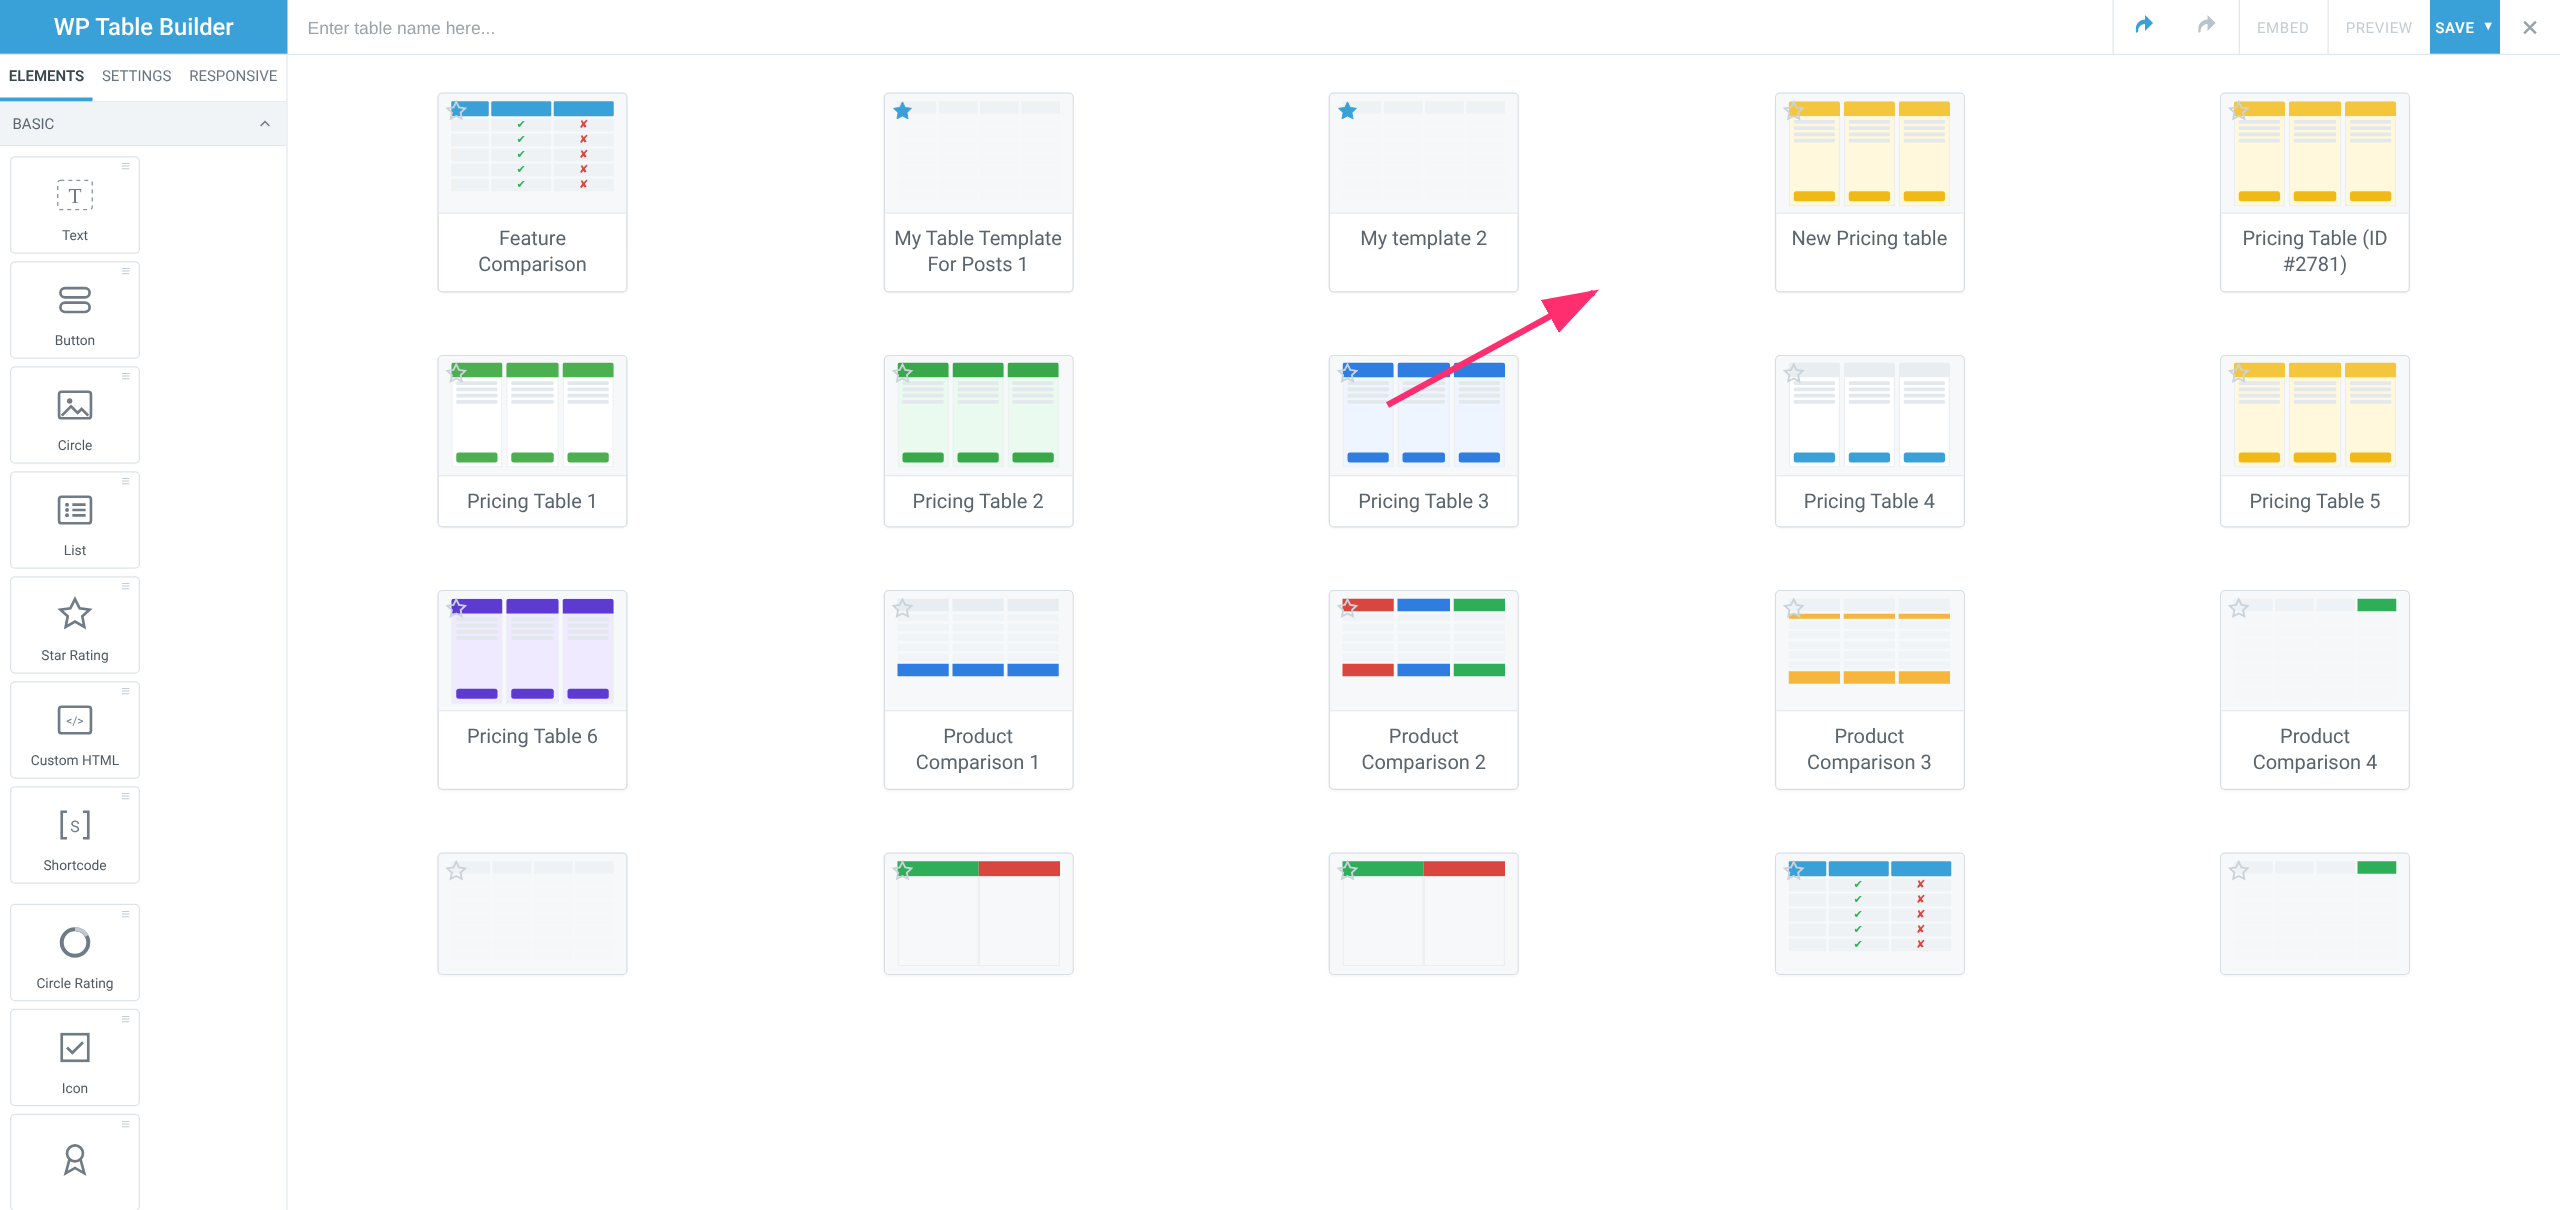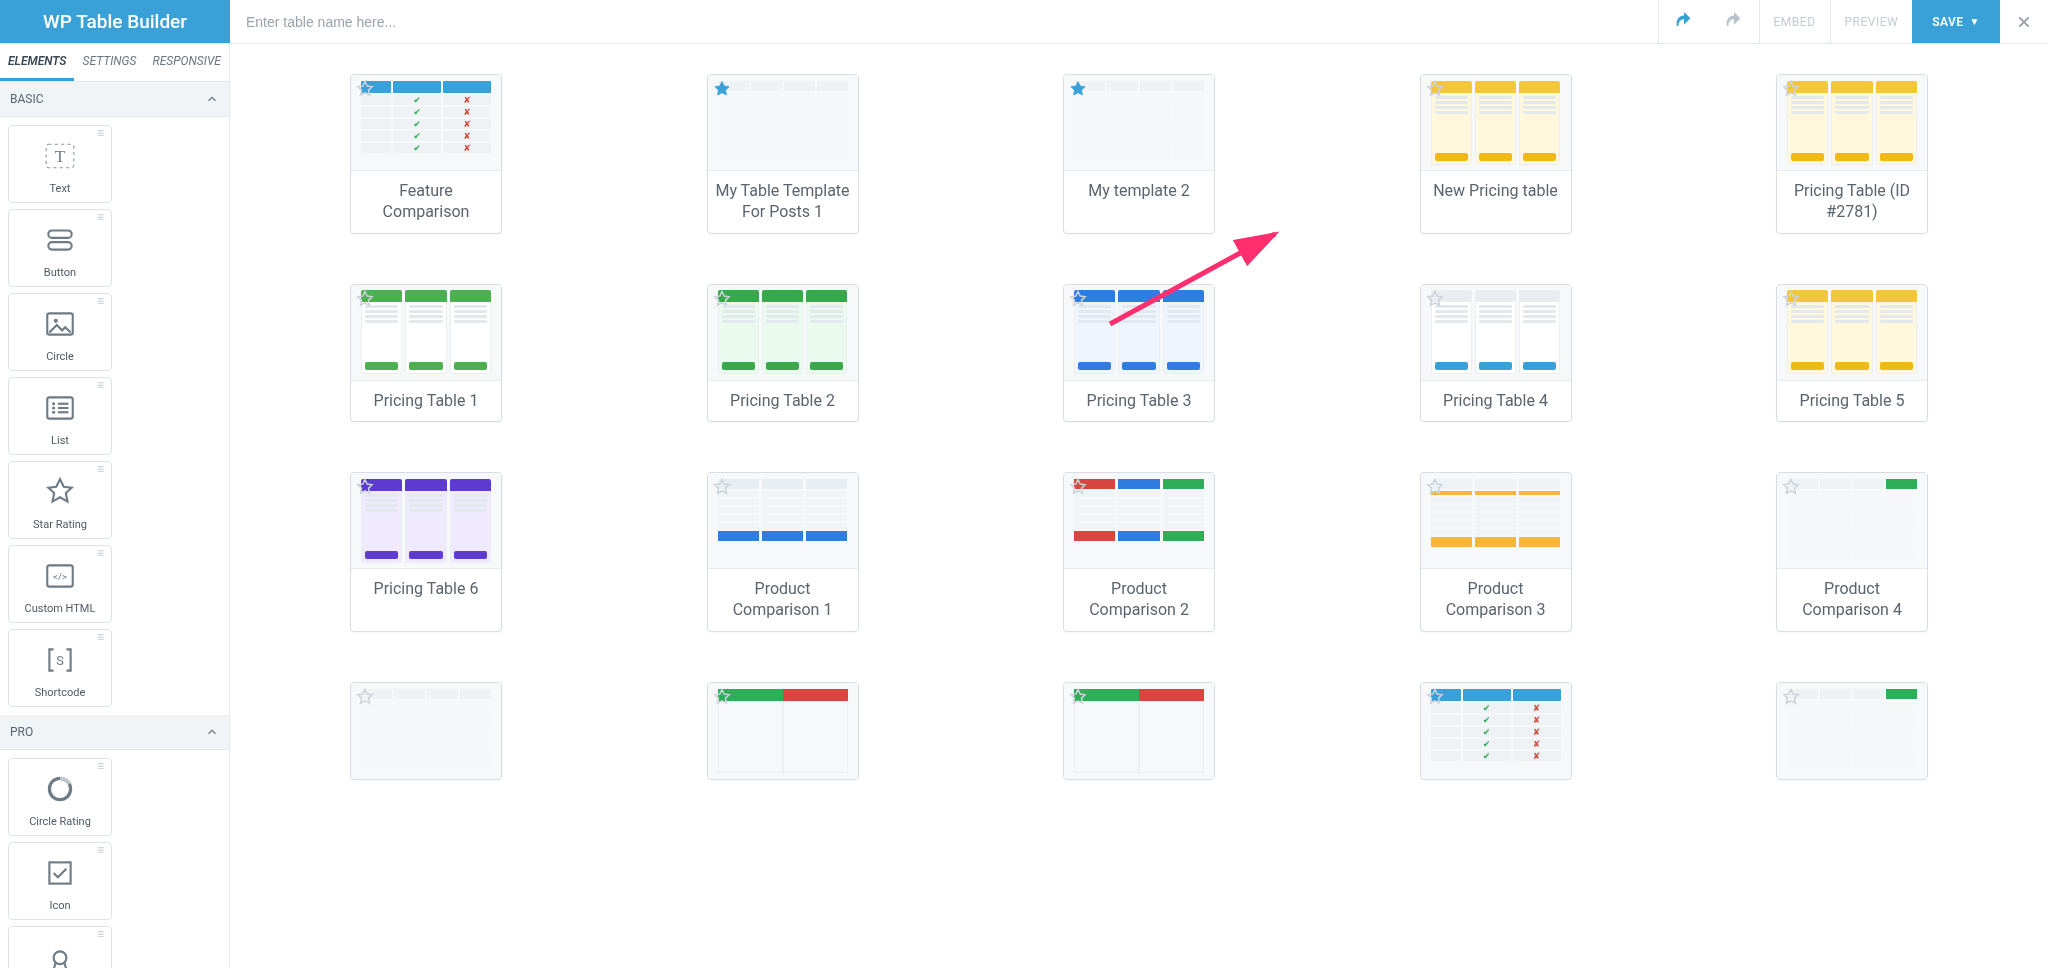--- a/index.html
+++ b/index.html
@@ -9,30 +9,30 @@
 
 .topbar { display: flex; align-items: stretch; height: 44px; border-bottom: 1px solid #e2e7eb; }
 .brand { display:flex; align-items:center; justify-content:center; width: 230px; flex: 0 0 230px; background: #3aa1d8; color:#fff; font-size:19px; font-weight:500; }
 .titlebox { flex: 0 0 320px; padding: 0 16px; display:flex; align-items:center;}
 .titlebox input { width:100%; height:30px; border:none; outline:none; font-size:14px; color:#555; background:transparent;}
 .titlebox input::placeholder { color:#9aa3ab; }
 .topbar-right { margin-left:auto; display:flex; align-items:stretch; }
 .top-sep { width:1px; background:#e2e7eb; }
 .top-btn { display:flex; align-items:center; padding:0 14px; font-size:12px; letter-spacing:.5px; color:#c4ccd3; cursor:pointer; user-select:none; }
 .top-btn.undo svg, .top-btn.redo svg { width:22px; height:22px; }
-.top-btn.save { background:#3aa1d8; color:#fff; font-weight:600; padding:0 20px;}
+.top-btn.save { background:#3aa1d8; color:#fff; font-weight:600; padding:0 4px;}
 .top-btn.save .caret { margin-left:6px; font-size:10px;}
 .top-btn.close { padding:0 16px; color:#9aa3ab; }
 .top-btn.close svg { width:16px; height:16px; }
 
 
 .body { flex:1; display:flex; overflow:hidden; }
 .sidebar { width:230px; flex:0 0 230px; border-right:1px solid #e2e7eb; background:#fcfcfc; display:flex; flex-direction:column; position:relative;}
 .side-tabs { display:flex; background:#fff; border-bottom:1px solid #e2e7eb; }
-.side-tab { flex:1 0 auto; padding:10px 7px; font-size:12px; text-align:center; color:#6b7681; cursor:pointer;font-style:italic; }
+.side-tab { flex:1 0 auto; padding:10px 7px; font-size:12px; text-align:center; color:#6b7681; cursor:pointer; }
 .side-tab.active { color:#3a4750; font-weight:600; border-bottom:3px solid #3aa1d8; }
 .section-head { display:flex; align-items:center; justify-content:space-between; padding:10px 10px; background:#f1f4f6; border-bottom:1px solid #e2e7eb; font-size:12px; color:#5b6670; cursor:pointer;}
 .section-head svg { width:14px; height:14px;}
 .el-grid { display:flex; flex-wrap:wrap; gap:6px; padding:8px; background:#fff; }
 .el { width:104px; min-height:78px; border:1px solid #dde3e8; border-radius:4px; background:#fff; position:relative; display:flex; flex-direction:column; align-items:center; justify-content:center; padding:10px 6px 6px; cursor:grab; }
 .el .dragdots { position:absolute; top:4px; right:6px; color:#c2ccd4; font-size:12px; line-height:6px; letter-spacing:1px;}
 .el .ic { width:36px; height:36px; display:flex; align-items:center; justify-content:center; color:#6f7b85; }
 .el .ic svg { width:34px; height:34px; }
 .el .lbl { margin-top:8px; font-size:11px; color:#4f5a63; text-align:center;}
 
@@ -205,26 +205,20 @@
           <span class="ic">
               <svg viewBox="0 0 32 32">
                 <path d="M10 6H6v20h4M22 6h4v20h-4" fill="none" stroke="#6f7b85" stroke-width="2"></path>
                 <text x="16" y="21" text-anchor="middle" font-size="12" fill="#6f7b85">S</text>
               </svg>
             </span>
           <span class="lbl">Shortcode</span>
         </div>
       </div>
 
-      <div class="section-head">
-        <span>PRO</span>
-        <svg viewBox="0 0 24 24">
-            <path fill="none" stroke="#6b7681" stroke-width="2" d="M6 15l6-6 6 6"></path>
-          </svg>
-      </div>
       <div class="el-grid">
         <div class="el">
           <span class="dragdots">≡</span>
           <span class="ic">
               <svg viewBox="0 0 32 32">
                 <circle cx="16" cy="16" r="10" fill="none" stroke="#6f7b85" stroke-width="3"></circle>
                 <path d="M16 6a10 10 0 0 1 9 5" fill="none" stroke="#c1c9d0" stroke-width="3"></path>
               </svg>
             </span>
           <span class="lbl">Circle Rating</span>

